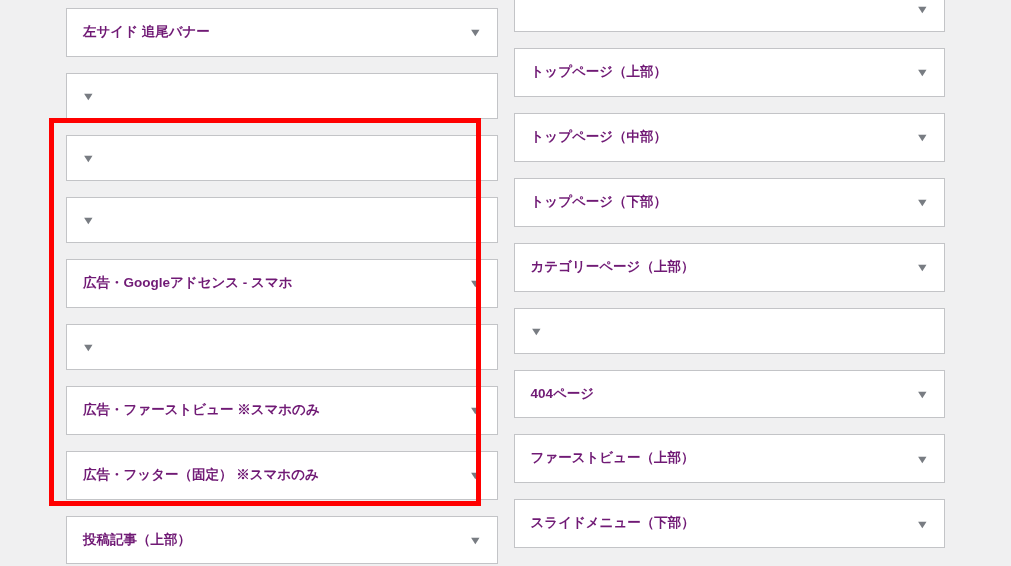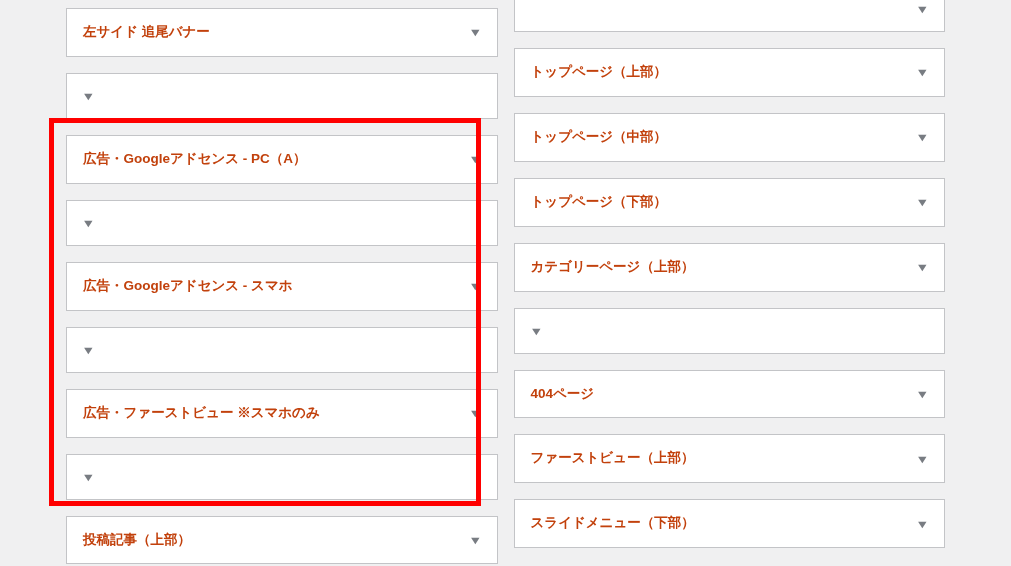--- a/index.html
+++ b/index.html
@@ -33,21 +33,21 @@
       padding: 14px 16px;
       display: flex;
       align-items: center;
       justify-content: space-between;
       cursor: pointer;
       position: relative;
       min-height: 46px;
     }
     .widget-label {
       font-size: 13.5px;
-      color: #c2410c;
+      color: #701a75;
       font-weight: 600;
       line-height: 1.4;
     }
     .chevron {
       color: #787c82;
       font-size: 11px;
       transform: scaleX(1.3);
     }
     .highlight-box {
       position: absolute;
@@ -65,38 +65,38 @@
 <div class="columns">
   <div class="column col-left">
     <div class="widget-item">
       <span class="widget-label">左サイド 追尾バナー</span>
       <span class="chevron">▼</span>
     </div>
     <div class="widget-item">
       <span class="chevron">▼</span>
     </div>
     <div class="widget-item">
-      <span class="widget-label">広告・Googleアドセンス - PC（A）</span>
       <span class="chevron">▼</span>
     </div>
     <div class="widget-item">
       <span class="chevron">▼</span>
     </div>
     <div class="widget-item">
       <span class="widget-label">広告・Googleアドセンス - スマホ</span>
       <span class="chevron">▼</span>
     </div>
     <div class="widget-item">
       <span class="chevron">▼</span>
     </div>
     <div class="widget-item">
       <span class="widget-label">広告・ファーストビュー ※スマホのみ</span>
       <span class="chevron">▼</span>
     </div>
     <div class="widget-item">
+      <span class="widget-label">広告・フッター（固定） ※スマホのみ</span>
       <span class="chevron">▼</span>
     </div>
     <div class="widget-item">
       <span class="widget-label">投稿記事（上部）</span>
       <span class="chevron">▼</span>
     </div>
   </div>
 
   <div class="column col-right">
     <div class="widget-item" style="margin-bottom:16px;">

